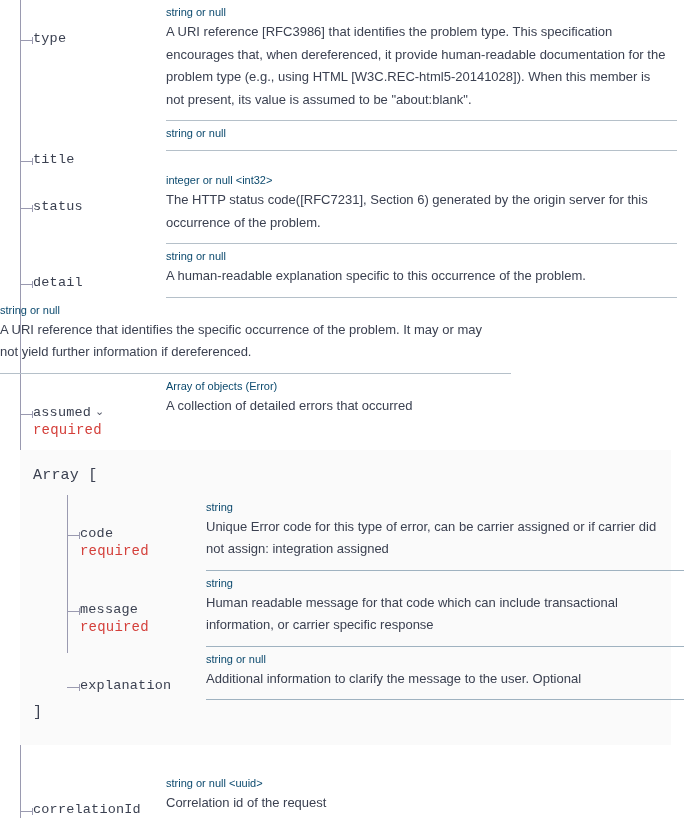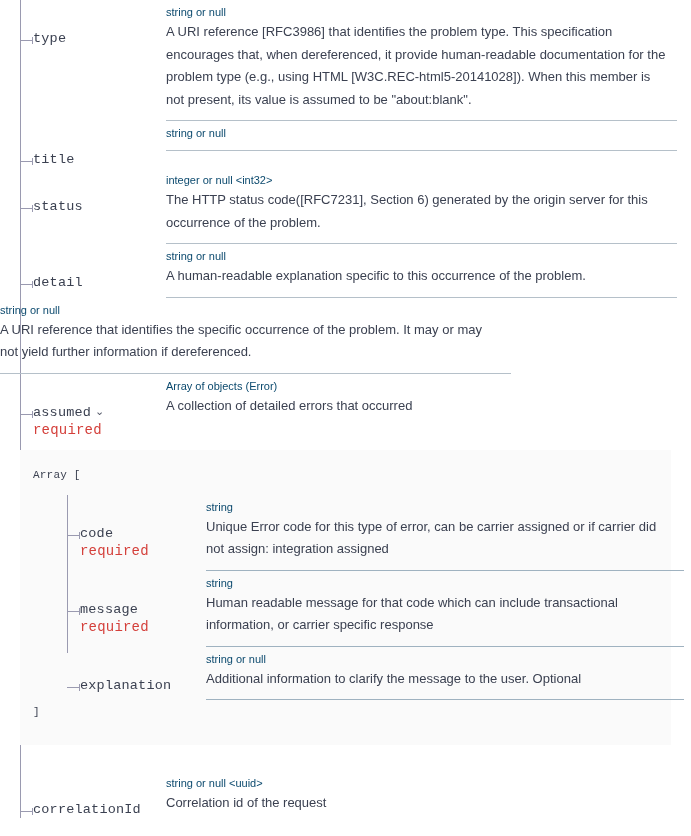--- a/index.html
+++ b/index.html
@@ -127,21 +127,21 @@
     margin-left: 20px;
     margin-top: 12px;
     background: #fafafa;
     width: 651px;
     padding: 17px 0 0 0;
     position: relative;
   }
 
   .array-bracket {
     font-family: "Liberation Mono", monospace;
-    font-size: 11px;
+    font-size: 15px;
     color: #3b4151;
     letter-spacing: 0.2px;
     padding-left: 13px;
     line-height: 17px;
   }
 
   .array-bracket.close {
     padding-top: 4px;
     padding-bottom: 24px;
   }

